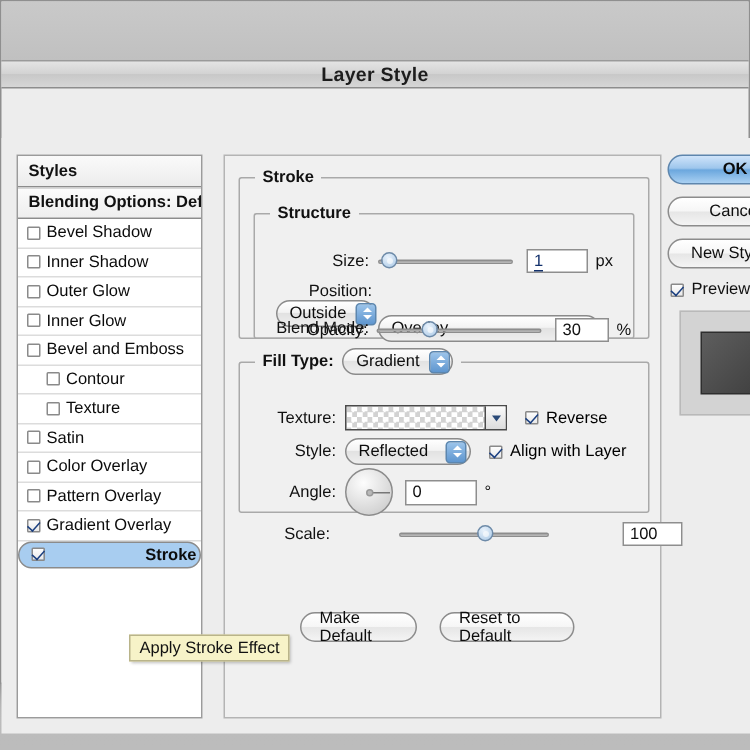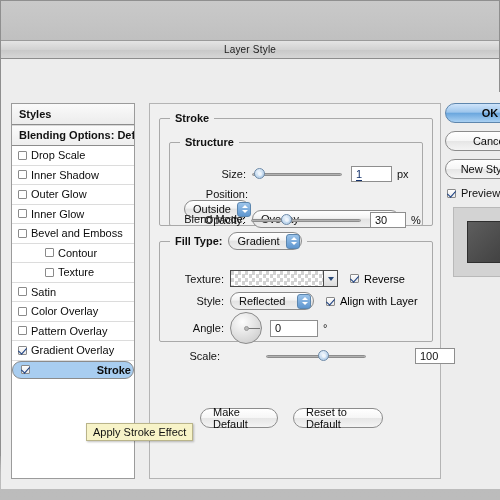--- a/index.html
+++ b/index.html
@@ -18,21 +18,21 @@
     box-sizing:border-box;
     box-shadow:0 6px 14px rgba(0,0,0,.45);
   }
   #titlebar{
     position:absolute;left:0;top:39px;width:100%;height:19px;
     background:linear-gradient(to bottom,#e4e4e4 0%,#d2d2d2 50%,#c8c8c8 51%,#d6d6d6 100%);
     border-top:1px solid #9a9a9a;border-bottom:1px solid #8d8d8d;
     box-sizing:border-box;
     display:flex;align-items:center;justify-content:center;
   }
-  #titlebar .ttl{font-size:10px;color:#1d1d1d;font-weight:400;letter-spacing:.2px;}
+  #titlebar .ttl{font-size:13px;color:#1d1d1d;font-weight:700;letter-spacing:.2px;}
   #toparea{
     position:absolute;left:0;top:0;width:100%;height:39px;
     background:linear-gradient(to bottom,#c9c9c9 0%,#c4c4c4 60%,#c0c0c0 100%);
   }
   #body{
     position:absolute;left:0;top:58px;width:500px;height:397px;
     background:#ededed;
     margin-top:33px;
   }
 
@@ -51,21 +51,21 @@
     background:linear-gradient(to bottom,#fbfbfb,#eeeeee);
     border-bottom:1px solid #8c8c8c;border-top:1px solid #d8d8d8;
     font-weight:bold;font-size:11px;color:#111;
     white-space:nowrap;overflow:hidden;
   }
   .style-row{
     height:18.5px;display:flex;align-items:center;
     border-bottom:1px solid #dcdcdc;
     padding-left:6px;font-size:11px;color:#0b0b0b;white-space:nowrap;
   }
-  .style-row.sub{padding-left:33px;}
+  .style-row.sub{padding-left:19px;}
   .style-row.sel{background:#a8cdf0;}
   .style-row .lbl{margin-left:4px;}
   .style-row.sel .lbl{font-weight:bold;}
 
   
   .cb{
     width:9px;height:9px;border:1px solid #8a8a8a;background:#fff;
     box-sizing:border-box;border-radius:1px;flex:0 0 auto;position:relative;
   }
   .cb.on{background:linear-gradient(to bottom,#fdfdfd,#e9e9e9);}
@@ -222,21 +222,21 @@
   </div>
 
   <div id="body">
 
     <div id="styles-panel">
       <div class="style-head">Styles</div>
       <div class="style-blend">Blending Options: Default</div>
       <div id="styles-items">
           <div class="style-row">
             <span class="cb"></span>
-            <span class="lbl">Drop Scale</span>
+            <span class="lbl">Bevel Shadow</span>
           </div>
           <div class="style-row">
             <span class="cb"></span>
             <span class="lbl">Inner Shadow</span>
           </div>
           <div class="style-row">
             <span class="cb"></span>
             <span class="lbl">Outer Glow</span>
           </div>
           <div class="style-row">

